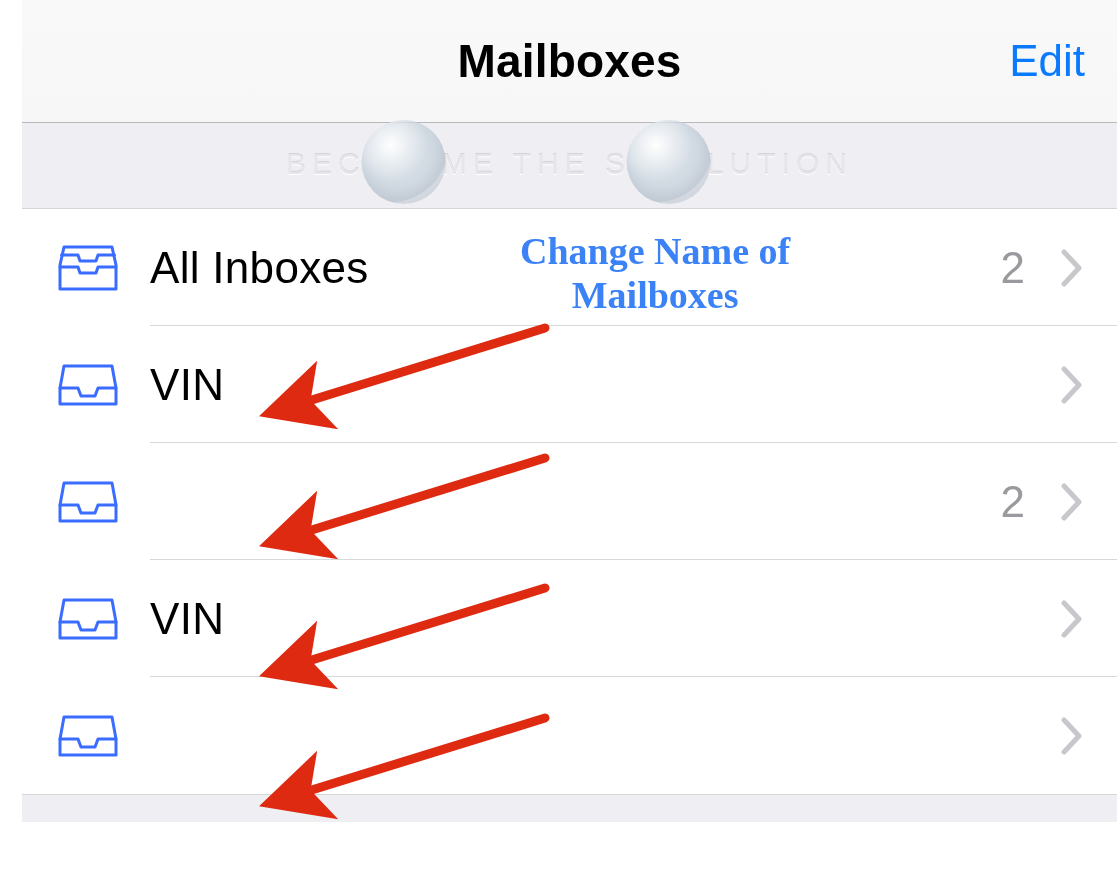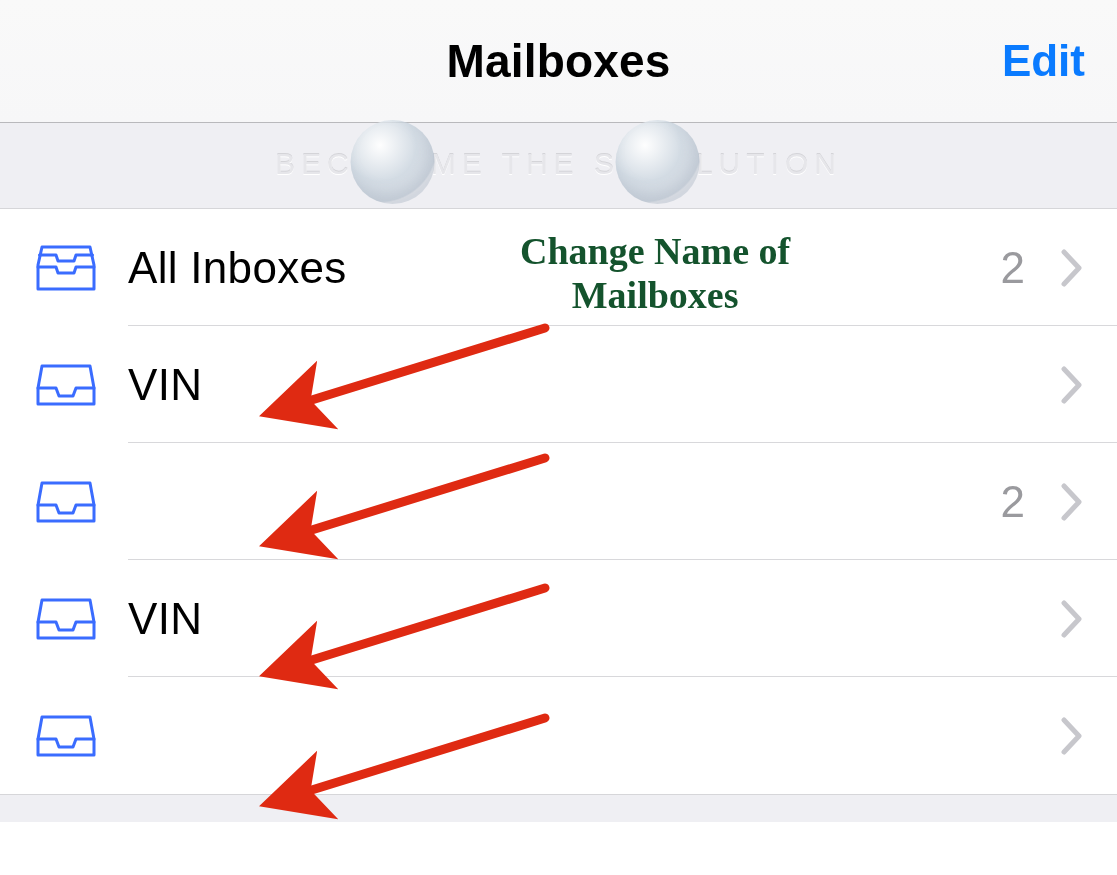--- a/index.html
+++ b/index.html
@@ -4,41 +4,41 @@
 <style>
   * { margin: 0; padding: 0; box-sizing: border-box; }
   html, body {
     width: 1117px;
     height: 875px;
     font-family: -apple-system, "Helvetica Neue", Helvetica, Arial, sans-serif;
     background: #ffffff;
     color: #000;
     overflow: hidden;
   }
-  .screen { position: relative; width: 1117px; height: 875px; }
+  .screen { position: relative; width: 1117px; height: 875px; padding-left: 22px; }
 
   
   .nav {
     position: relative;
     height: 123px;
     background: linear-gradient(#f9f9f9,#f7f7f8);
     border-bottom: 1px solid #b9b9bc;
     display: flex;
     align-items: center;
     justify-content: center;
   }
   .nav-title { font-size: 46px; font-weight: 600; letter-spacing: 0.2px; }
   .nav-edit {
     position: absolute;
     right: 32px;
     top: 50%;
     transform: translateY(-50%);
     color: #0a7bff;
     font-size: 44px;
-    font-weight: 700;
+    font-weight: 400;
     cursor: pointer;
   }
 
   
   .section-header {
     position: relative;
     height: 86px;
     background: #efeff3;
     border-bottom: 1px solid #d6d6d9;
     display: flex;
@@ -119,21 +119,21 @@
     position: absolute;
     top: 0; bottom: 0;
     left: 256px;
     width: 440px;
     background: #ffffff;
   }
 
   
   .annot-text {
     position: absolute;
-    color: #14532d;
+    color: #3b82f6;
     font-family: "Comic Sans MS", "Segoe Script", "Bradley Hand", cursive;
     font-weight: 600;
     font-size: 38px;
     line-height: 1.15;
     text-align: center;
     left: 520px;
     top: 230px;
     pointer-events: none;
   }
 

